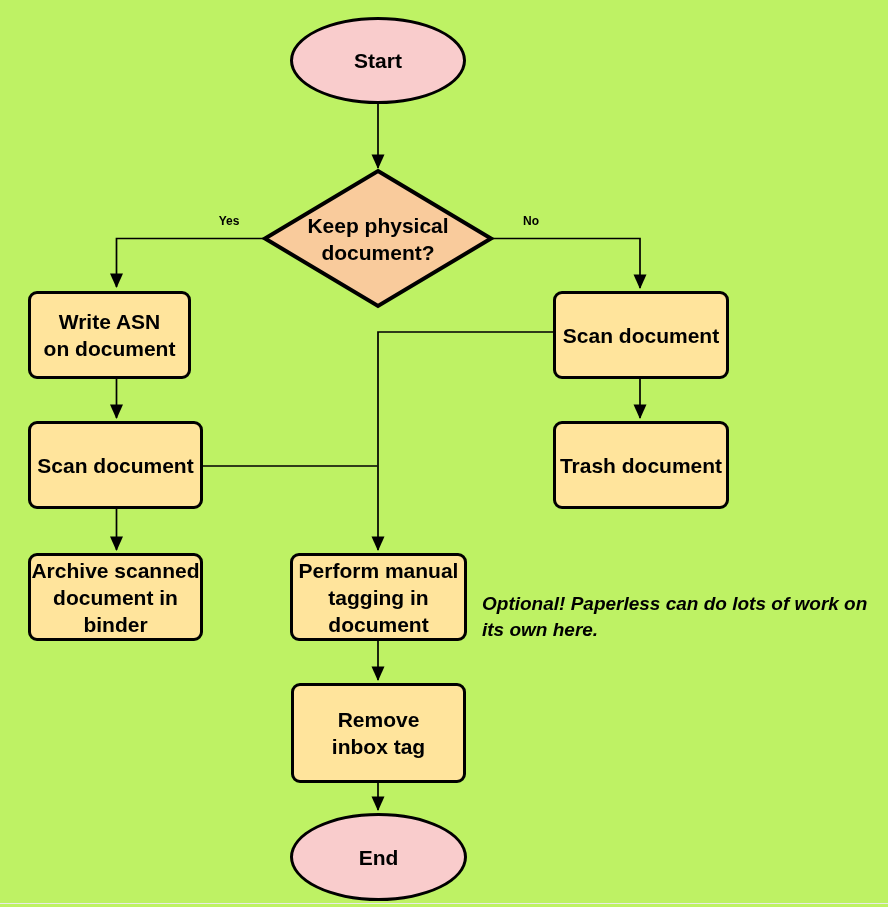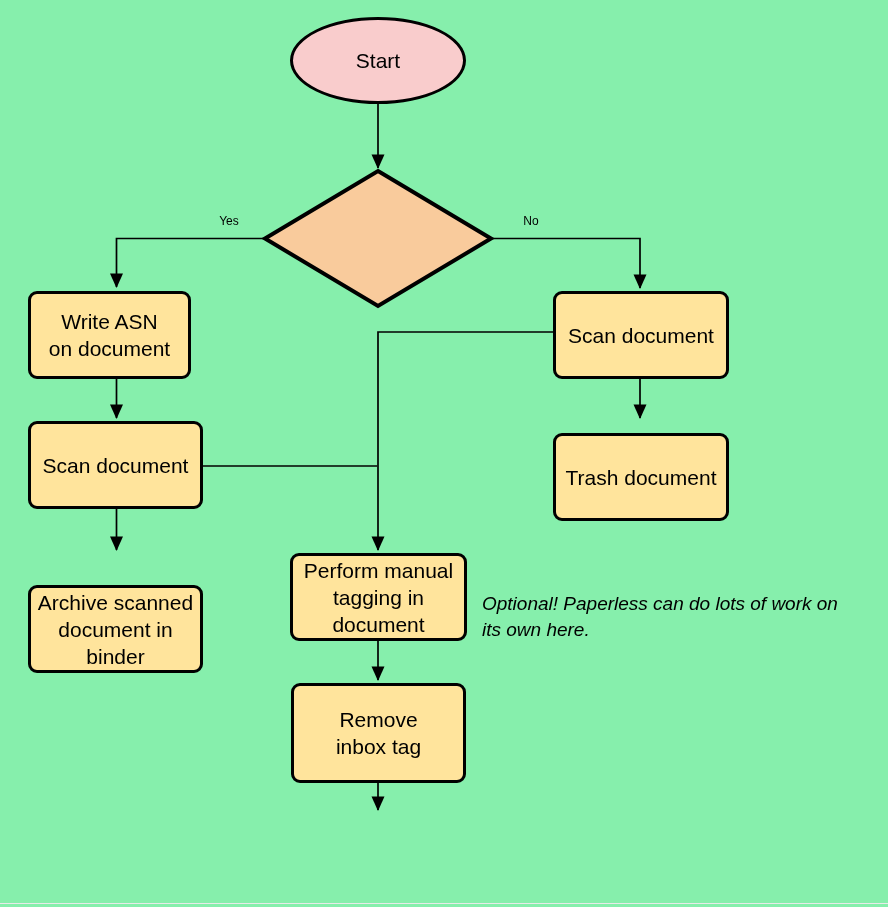--- a/index.html
+++ b/index.html
@@ -5,22 +5,23 @@
   html, body {
     margin: 0;
     padding: 0;
     background: #ffffff;
     font-family: "Liberation Sans", sans-serif;
   }
   .canvas {
     position: relative;
     width: 888px;
     height: 907px;
-    background: #86efac;
+    background: #bef264;
     overflow: hidden;
+    font-weight: bold;
   }
   .layer {
     position: absolute;
     left: 0;
     top: 0;
   }
   .node {
     position: absolute;
     box-sizing: border-box;
     display: flex;
@@ -105,45 +106,50 @@
       <path d="M378,771 L378,810" marker-end="url(#arrow)"></path>
     </g>
 
     <polygon points="378,171 491,238.5 378,306 265,238.5" fill="#f9cb9c" stroke="#000000" stroke-width="4"></polygon>
   </svg>
 
   <div class="node terminal" style="left:290px; top:17px; width:176px; height:87px;">
     <span>Start</span>
   </div>
 
+  <div class="node terminal" style="left:290px; top:813px; width:177px; height:88px;">
+    <span>End</span>
+  </div>
 
+  <div class="decision-label" style="left:276px; top:176px; width:204px; height:126px;">Keep physical
+document?</div>
 
   <div class="edge-label" style="left:199px; top:211px;">Yes</div>
   <div class="edge-label" style="left:501px; top:211px;">No</div>
 
   <div class="node box" style="left:28px; top:291px; width:163px; height:88px;">
     <span>Write ASN
 on document</span>
   </div>
 
   <div class="node box" style="left:28px; top:421px; width:175px; height:88px;">
     <span>Scan document</span>
   </div>
 
-  <div class="node box" style="left:28px; top:553px; width:175px; height:88px;margin-top:32px;">
+  <div class="node box" style="left:28px; top:553px; width:175px; height:88px;">
     <span>Archive scanned
 document in
 binder</span>
   </div>
 
   <div class="node box" style="left:553px; top:291px; width:176px; height:88px;">
     <span>Scan document</span>
   </div>
 
-  <div class="node box" style="left:553px; top:421px; width:176px; height:88px;margin-top:12px;">
+  <div class="node box" style="left:553px; top:421px; width:176px; height:88px;">
     <span>Trash document</span>
   </div>
 
   <div class="node box" style="left:290px; top:553px; width:177px; height:88px;">
     <span>Perform manual
 tagging in
 document</span>
   </div>
 
   <div class="node box" style="left:291px; top:683px; width:175px; height:100px;">

